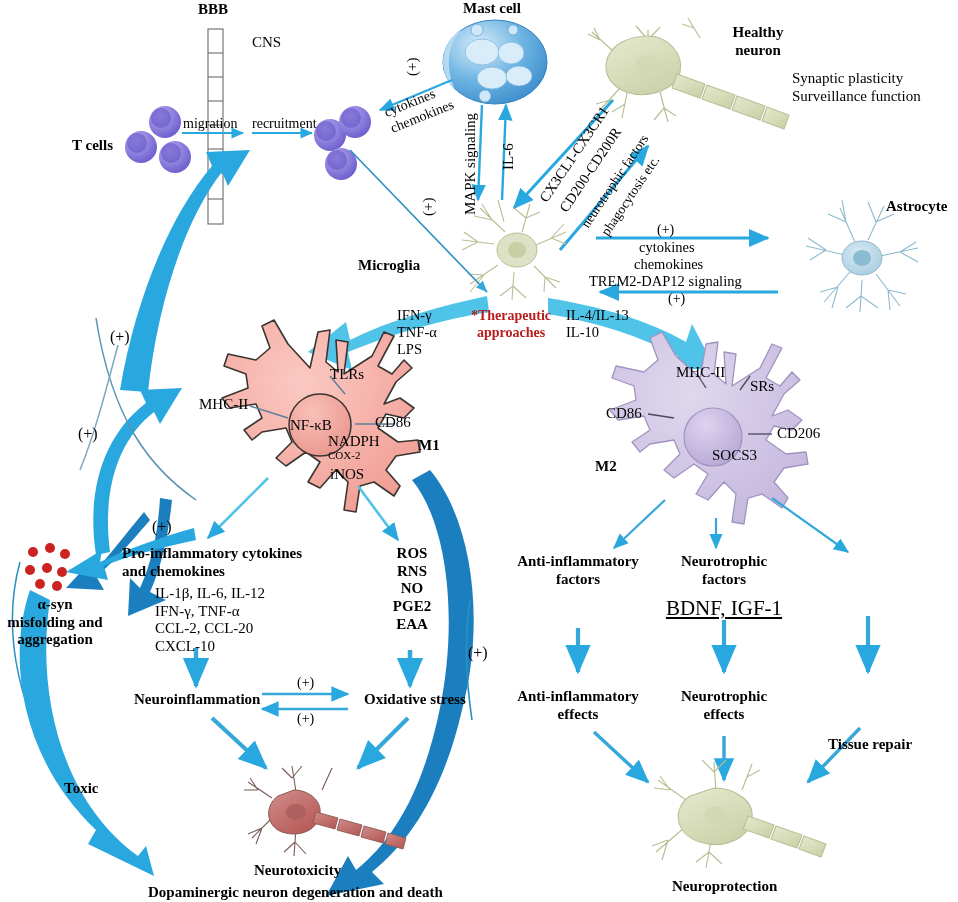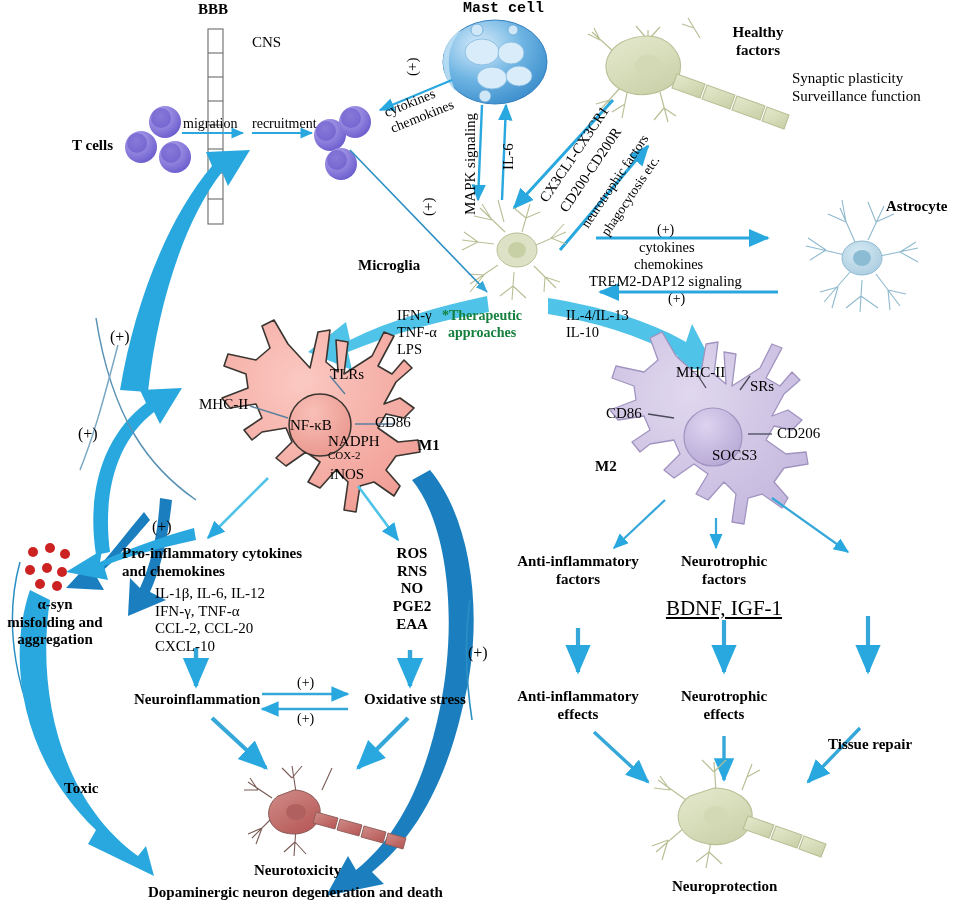--- a/index.html
+++ b/index.html
@@ -321,24 +321,24 @@
     </g>
 
   </svg>
 
   <div class="lbl b" style="left:198px;top:1px;font-size:15px;">BBB</div>
   <div class="lbl" style="left:252px;top:34px;font-size:15px;">CNS</div>
   <div class="lbl b" style="left:72px;top:137px;font-size:15px;">T cells</div>
   <div class="lbl" style="left:183px;top:116px;font-size:14px;">migration</div>
   <div class="lbl" style="left:252px;top:116px;font-size:14px;">recruitment</div>
 
-  <div class="lbl b" style="left:463px;top:0px;font-size:15px;font-family:Liberation Mono, monospace;">Mast cell</div>
+  <div class="lbl b" style="left:463px;top:0px;font-size:15px;">Mast cell</div>
 
   <div class="lbl b c" style="left:712px;top:24px;width:92px;font-size:15px;">Healthy
-factors</div>
+neuron</div>
   <div class="lbl" style="left:792px;top:70px;font-size:15px;">Synaptic plasticity
 Surveillance function</div>
 
   <div class="lbl b" style="left:886px;top:198px;font-size:15px;">Astrocyte</div>
   <div class="lbl b" style="left:358px;top:257px;font-size:15px;">Microglia</div>
 
   <div class="lbl rot" style="left:382px;top:106px;font-size:14px;transform:rotate(-22deg);">cytokines
 chemokines</div>
   <div class="lbl" style="left:404px;top:76px;font-size:15px;transform:rotate(-90deg);transform-origin:left top;">(+)</div>
   <div class="lbl" style="left:420px;top:216px;font-size:15px;transform:rotate(-90deg);transform-origin:left top;">(+)</div>
@@ -353,21 +353,21 @@
 
   <div class="lbl" style="left:657px;top:222px;font-size:14px;">(+)</div>
   <div class="lbl" style="left:639px;top:239px;font-size:14.5px;">cytokines</div>
   <div class="lbl" style="left:634px;top:256px;font-size:14.5px;">chemokines</div>
   <div class="lbl" style="left:589px;top:273px;font-size:14.5px;">TREM2-DAP12 signaling</div>
   <div class="lbl" style="left:668px;top:291px;font-size:14px;">(+)</div>
 
   <div class="lbl" style="left:397px;top:307px;font-size:14.5px;">IFN-γ
 TNF-α
 LPS</div>
-  <div class="lbl b c" style="left:432px;top:308px;width:100px;font-size:14px;color:#15803d;">*Therapeutic
+  <div class="lbl b c" style="left:461px;top:308px;width:100px;font-size:14px;color:#b91c1c;">*Therapeutic
 approaches</div>
   <div class="lbl" style="left:566px;top:307px;font-size:14.5px;">IL-4/IL-13
 IL-10</div>
 
   <div class="lbl" style="left:330px;top:366px;font-size:15px;">TLRs</div>
   <div class="lbl" style="left:199px;top:396px;font-size:15px;">MHC-II</div>
   <div class="lbl" style="left:290px;top:417px;font-size:15px;">NF-κB</div>
   <div class="lbl" style="left:375px;top:414px;font-size:15px;">CD86</div>
   <div class="lbl" style="left:328px;top:433px;font-size:15px;">NADPH</div>
   <div class="lbl" style="left:328px;top:449px;font-size:11px;">COX-2</div>

